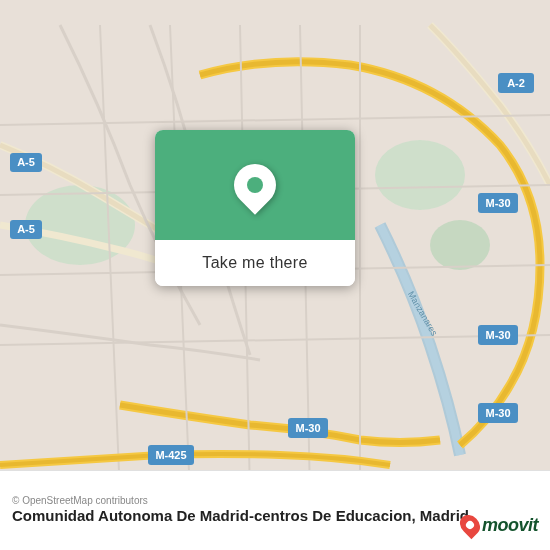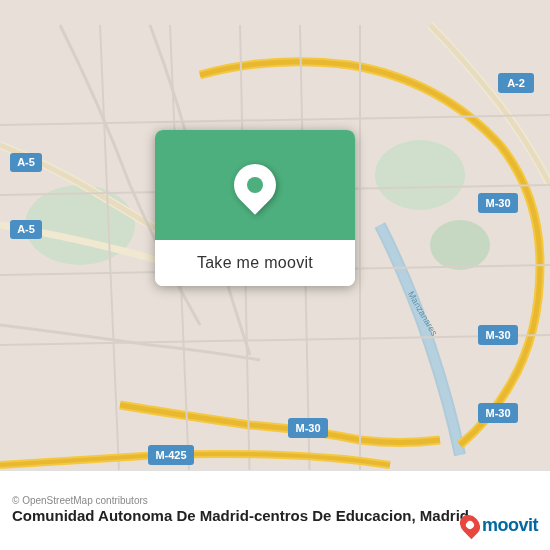--- a/index.html
+++ b/index.html
@@ -136,21 +136,22 @@
       border-radius: 50%;
       position: absolute;
       top: 50%;
       left: 50%;
       transform: translate(-50%, -50%);
     }
 
     .moovit-text {
       font-size: 18px;
       font-weight: 700;
-      color: #0369a1;
+      color: #14532d;
+      font-style: italic;
       letter-spacing: -0.5px;
     }
   </style>
 </head>
 <body>
 
 <div id="map-container">
 
   <svg id="map-canvas" viewBox="0 0 550 470" xmlns="http://www.w3.org/2000/svg">
 
@@ -221,21 +222,21 @@
 
     <text x="420" y="290" text-anchor="middle" font-size="9" fill="#6090a8" transform="rotate(60, 420, 290)">Manzanares</text>
   </svg>
 
   <div id="popup-card">
     <div id="popup-map-part">
       <div class="location-pin">
         <div class="location-pin-inner"></div>
       </div>
     </div>
-    <button id="take-me-there-btn">Take me moovit</button>
+    <button id="take-me-there-btn">Take me there</button>
   </div>
 </div>
 
 <div id="bottom-bar">
   <div id="attribution">© OpenStreetMap contributors</div>
   <div id="location-name">Comunidad Autonoma De Madrid-centros De Educacion, Madrid</div>
 
   <div id="moovit-logo">
     <div class="moovit-pin"></div>
     <span class="moovit-text">moovit</span>

